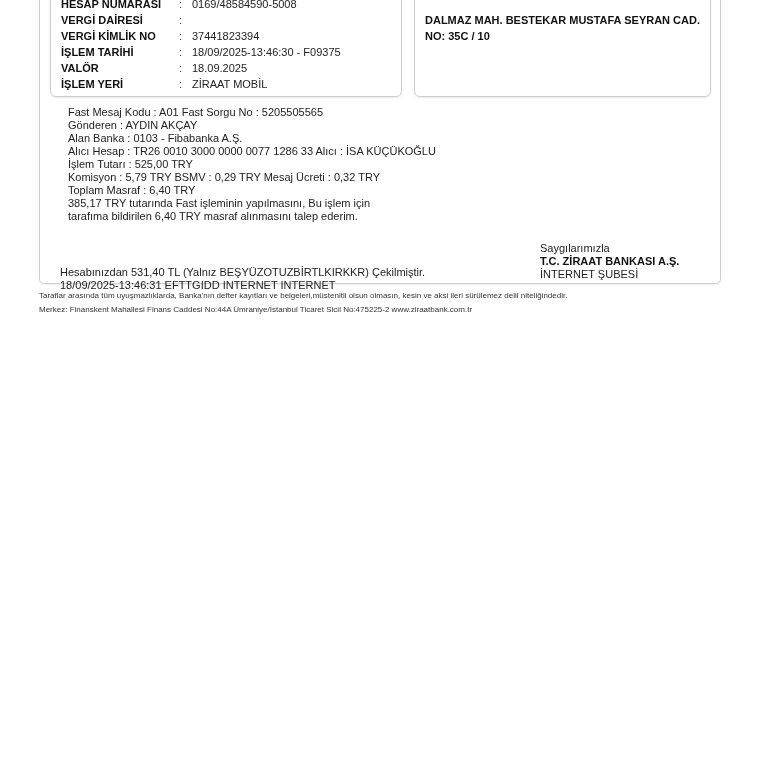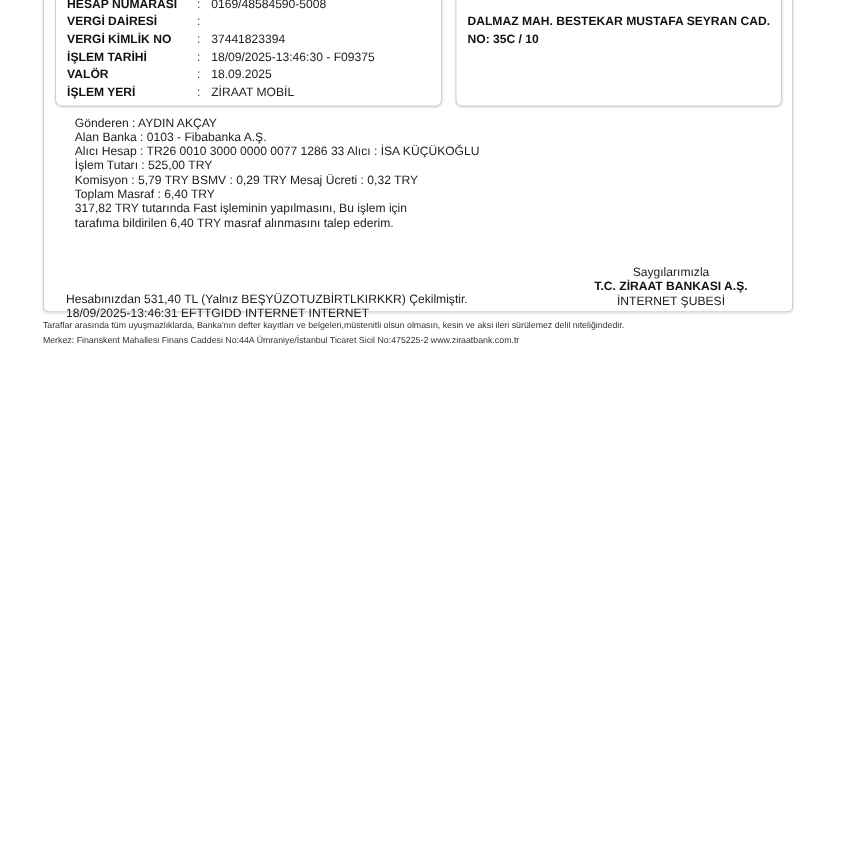--- a/index.html
+++ b/index.html
@@ -97,21 +97,20 @@
       top: 266px;
       font-size: 11px;
       line-height: 13px;
       color: #222;
     }
     .signature-block {
       position: absolute;
       left: 540px;
       top: 242px;
       width: 140px;
-      text-align: center;
       font-size: 11px;
       line-height: 13px;
       color: #222;
     }
     .signature-block .bank-name {
       font-weight: bold;
       color: #111;
     }
     .footer {
       position: absolute;
@@ -162,27 +161,28 @@
     <span class="info-value">ZİRAAT MOBİL</span>
   </div>
 </div>
 
 <div class="address-lines">
   <div>DALMAZ MAH. BESTEKAR MUSTAFA SEYRAN CAD.</div>
   <div>NO: 35C / 10</div>
 </div>
 
 <div class="message-block">
+  <div>Fast Mesaj Kodu : A01 Fast Sorgu No : 5205505565</div>
   <div>Gönderen : AYDIN AKÇAY</div>
   <div>Alan Banka : 0103 - Fibabanka A.Ş.</div>
   <div>Alıcı Hesap : TR26 0010 3000 0000 0077 1286 33 Alıcı : İSA KÜÇÜKOĞLU</div>
   <div>İşlem Tutarı : 525,00 TRY</div>
   <div>Komisyon : 5,79 TRY BSMV : 0,29 TRY Mesaj Ücreti : 0,32 TRY</div>
   <div>Toplam Masraf : 6,40 TRY</div>
-  <div>317,82 TRY tutarında Fast işleminin yapılmasını, Bu işlem için</div>
+  <div>385,17 TRY tutarında Fast işleminin yapılmasını, Bu işlem için</div>
   <div>tarafıma bildirilen 6,40 TRY masraf alınmasını talep ederim.</div>
 </div>
 
 <div class="withdrawn-block">
   <div>Hesabınızdan 531,40 TL (Yalnız BEŞYÜZOTUZBİRTLKIRKKR) Çekilmiştir.</div>
   <div>18/09/2025-13:46:31 EFTTGIDD INTERNET INTERNET</div>
 </div>
 
 <div class="signature-block">
   <div>Saygılarımızla</div>

